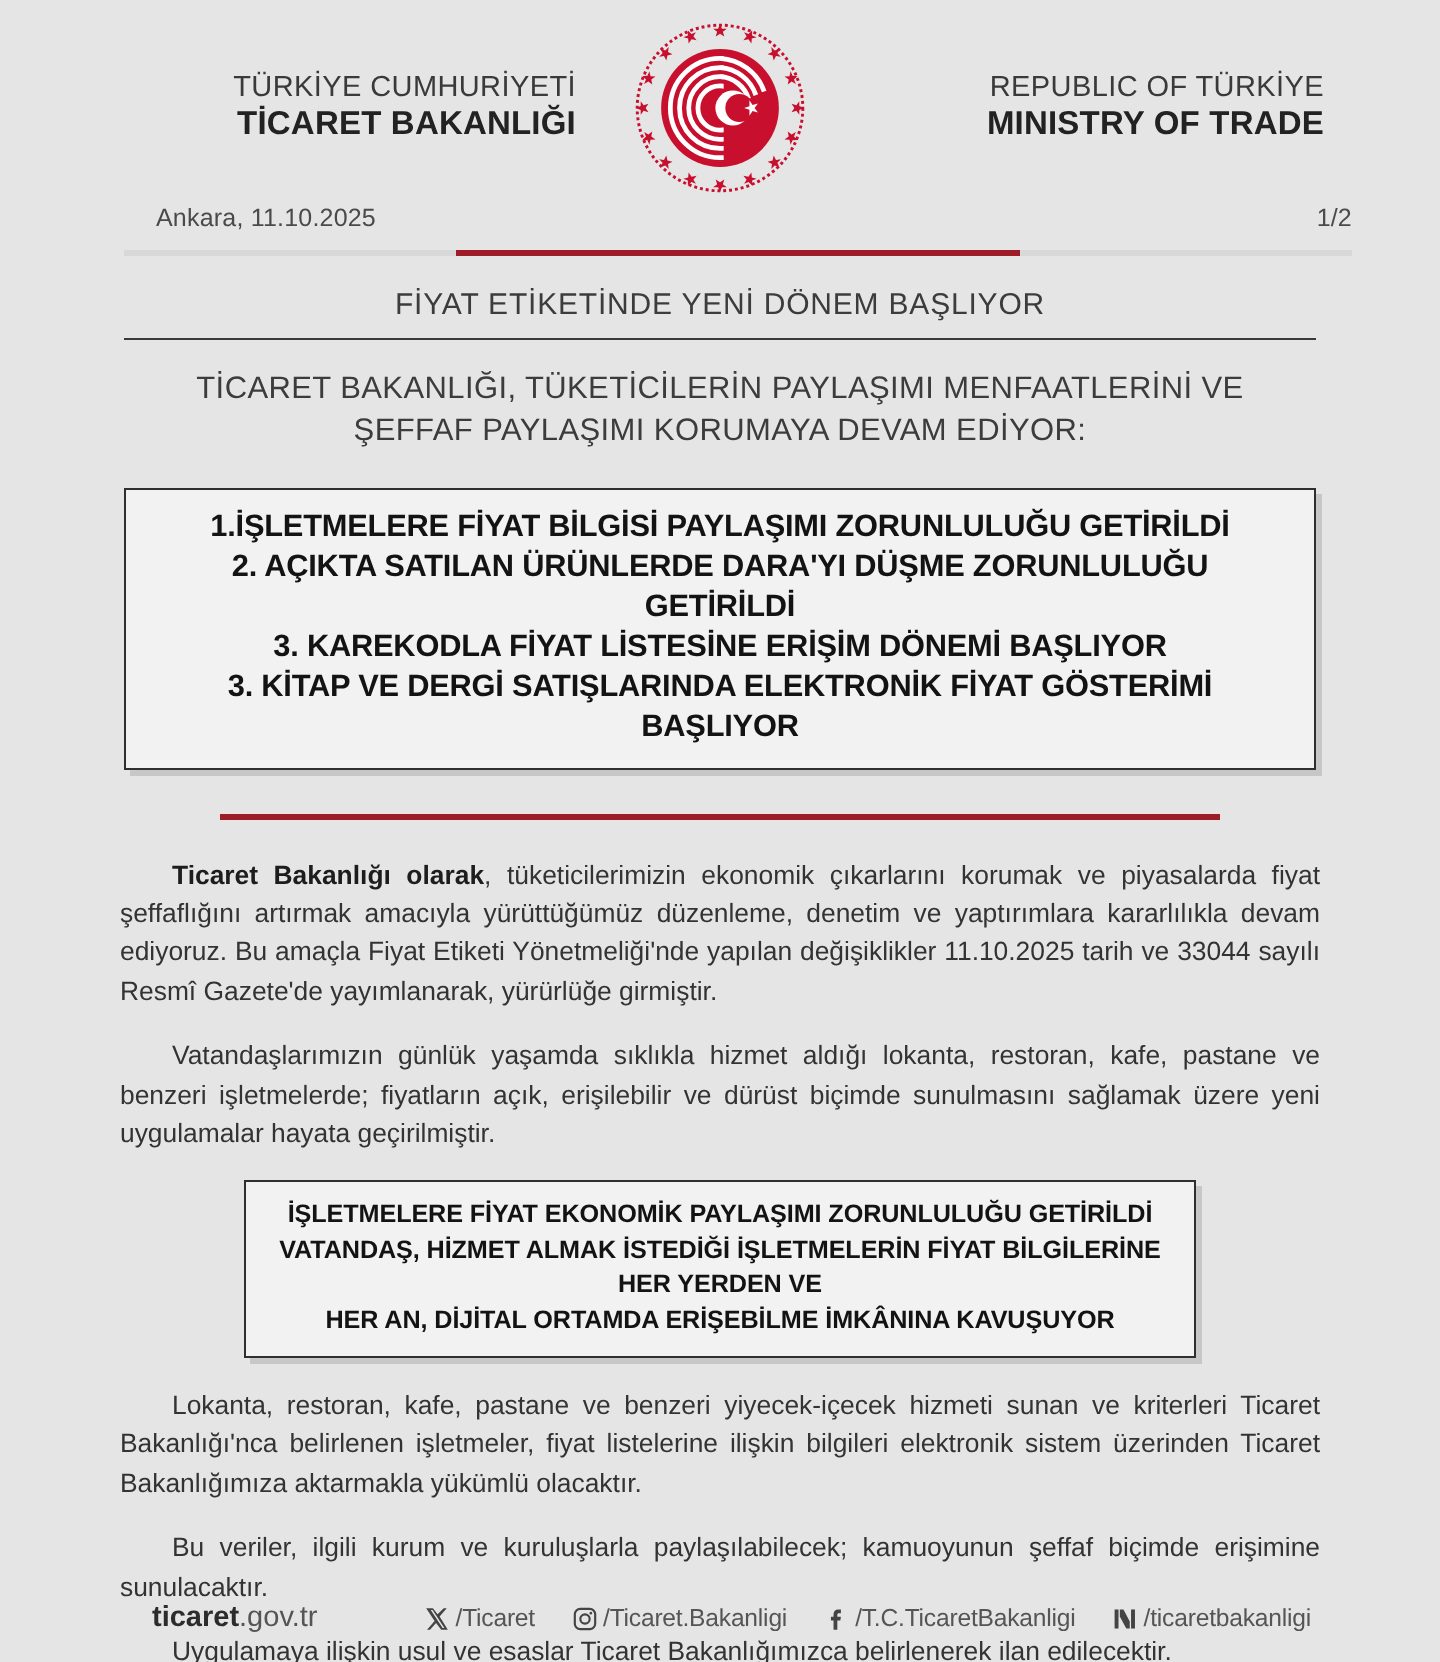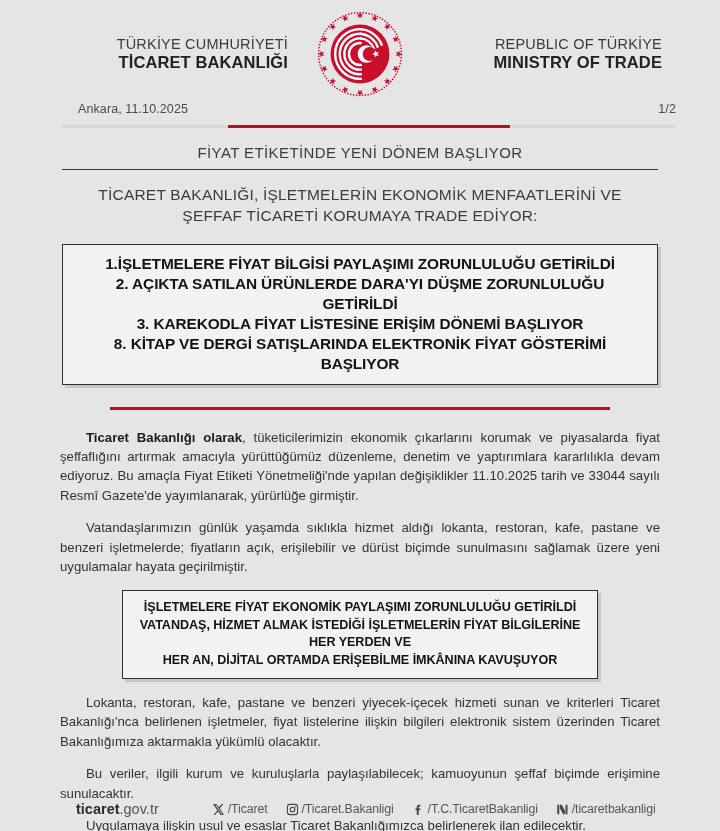--- a/index.html
+++ b/index.html
@@ -355,31 +355,31 @@
     <div class="page-num">1/2</div>
     <div class="rule-wrap">
       <div class="rule-accent"></div>
     </div>
   </div>
 
   <div class="headline">FİYAT ETİKETİNDE YENİ DÖNEM BAŞLIYOR</div>
   <div class="headline-rule"></div>
 
   <div class="subhead">
-    <span>TİCARET BAKANLIĞI, İŞLETMELERİN EKONOMİK MENFAATLERİNİ VE</span><br>
-    <span>ŞEFFAF TİCARETİ KORUMAYA TRADE EDİYOR:</span>
+    <span>TİCARET BAKANLIĞI, TÜKETİCİLERİN PAYLAŞIMI MENFAATLERİNİ VE</span><br>
+    <span>ŞEFFAF PAYLAŞIMI KORUMAYA DEVAM EDİYOR:</span>
   </div>
 
   <div class="box">
     <div class="box-list">
       <span class="li">1.İŞLETMELERE FİYAT BİLGİSİ PAYLAŞIMI ZORUNLULUĞU GETİRİLDİ</span>
       <span class="li">2. AÇIKTA SATILAN ÜRÜNLERDE DARA'YI DÜŞME ZORUNLULUĞU</span>
       <span class="li">GETİRİLDİ</span>
       <span class="li">3. KAREKODLA FİYAT LİSTESİNE ERİŞİM DÖNEMİ BAŞLIYOR</span>
-      <span class="li">8. KİTAP VE DERGİ SATIŞLARINDA ELEKTRONİK FİYAT GÖSTERİMİ</span>
+      <span class="li">3. KİTAP VE DERGİ SATIŞLARINDA ELEKTRONİK FİYAT GÖSTERİMİ</span>
       <span class="li">BAŞLIYOR</span>
     </div>
   </div>
 
   <div class="red-sep"></div>
 
   <div class="body-wrap">
 
     <p class="body"><b>Ticaret Bakanlığı olarak</b><span>, tüketicilerimizin ekonomik çıkarlarını korumak ve piyasalarda fiyat şeffaflığını artırmak amacıyla yürüttüğümüz düzenleme, denetim ve yaptırımlara kararlılıkla devam ediyoruz. Bu amaçla Fiyat Etiketi Yönetmeliği'nde yapılan değişiklikler 11.10.2025 tarih ve 33044 sayılı Resmî Gazete'de yayımlanarak, yürürlüğe girmiştir.</span></p>
 

